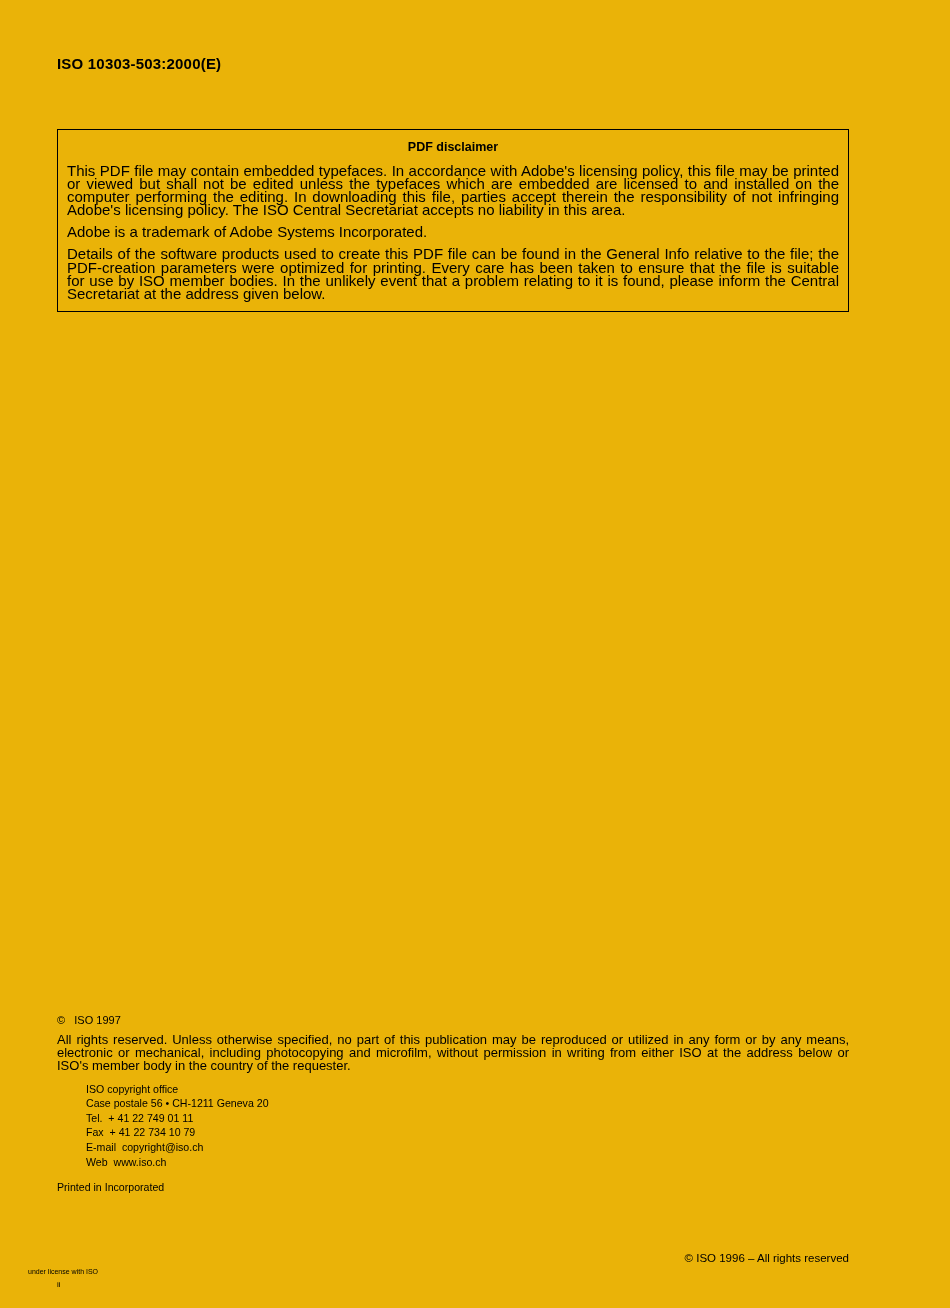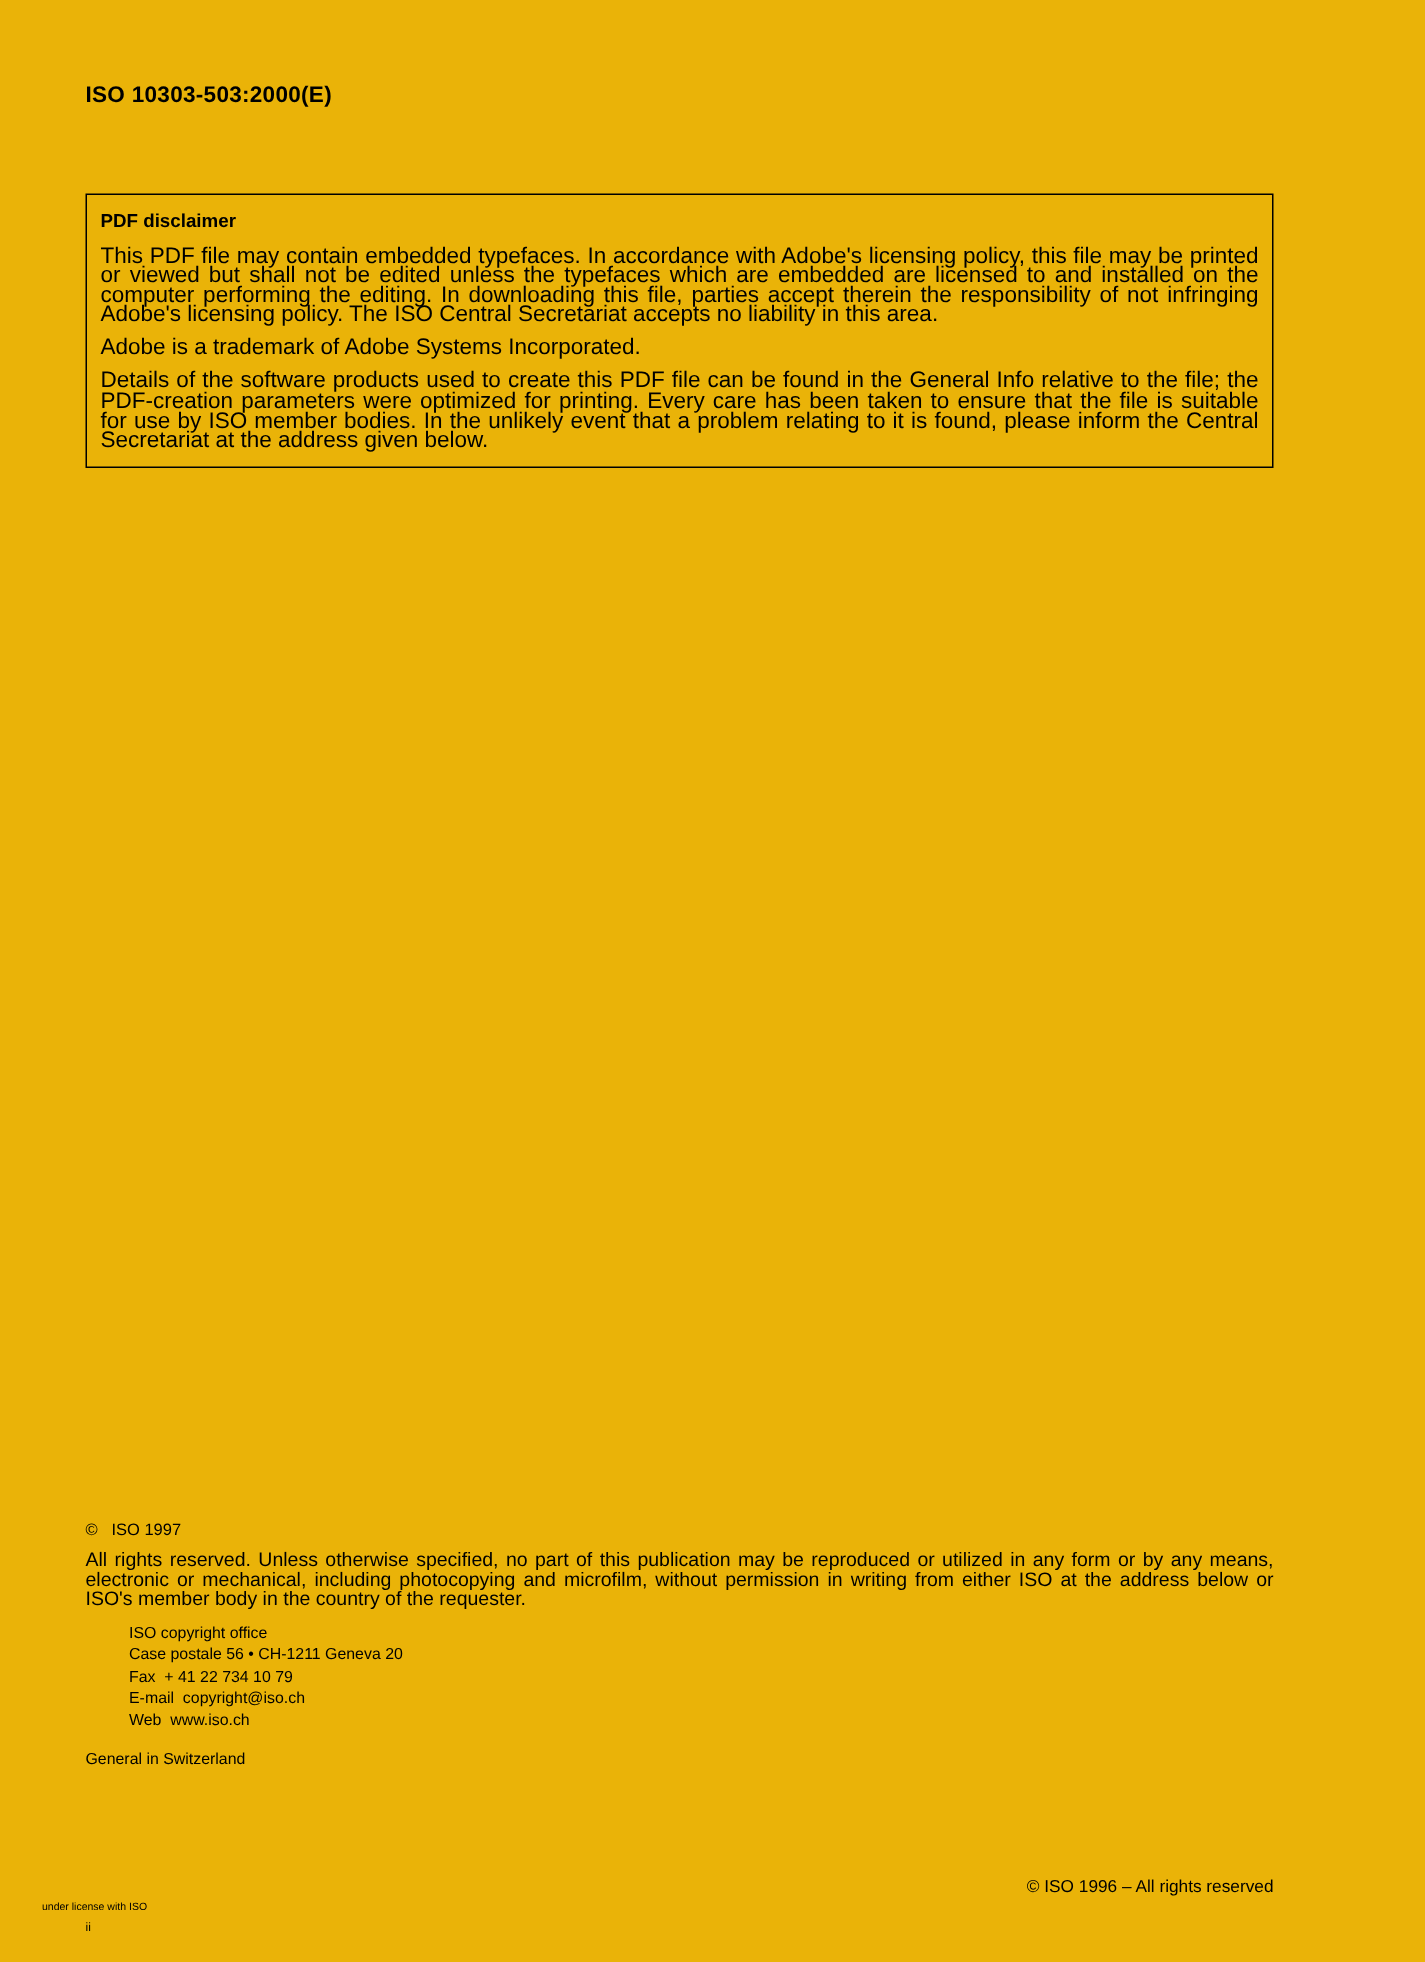--- a/index.html
+++ b/index.html
@@ -23,21 +23,21 @@
   }
   .disclaimer-box {
     position: absolute;
     left: 57px;
     top: 129px;
     width: 792px;
     border: 1px solid #000000;
     padding: 8px 9px 6px 9px;
   }
   .disclaimer-title {
-    text-align: left;
+    text-align: center;
     font-weight: bold;
     font-size: 12.5px;
     margin-top: 2px;
     margin-bottom: 10px;
   }
   .disclaimer-box p {
     font-size: 15px;
     line-height: 13.1px;
     text-align: justify;
     margin-bottom: 9px;
@@ -105,25 +105,26 @@
     <p>Adobe is a trademark of Adobe Systems Incorporated.</p>
     <p>Details of the software products used to create this PDF file can be found in the General Info relative to the file; the PDF-creation parameters were optimized for printing. Every care has been taken to ensure that the file is suitable for use by ISO member bodies. In the unlikely event that a problem relating to it is found, please inform the Central Secretariat at the address given below.</p>
   </div>
 
   <div class="copyright-section">
     <div class="copyright-symbol-line">©   ISO 1997</div>
     <div class="rights-text">All rights reserved. Unless otherwise specified, no part of this publication may be reproduced or utilized in any form or by any means, electronic or mechanical, including photocopying and microfilm, without permission in writing from either ISO at the address below or ISO's member body in the country of the requester.</div>
     <div class="address-block">
       <div class="address-line">ISO copyright office</div>
       <div class="address-line">Case postale 56 • CH-1211 Geneva 20</div>
+      <div class="address-line">Tel.  + 41 22 749 01 11</div>
       <div class="address-line">Fax  + 41 22 734 10 79</div>
       <div class="address-line">E-mail  copyright@iso.ch</div>
       <div class="address-line">Web  www.iso.ch</div>
     </div>
-    <div class="printed-line">General in Switzerland</div>
+    <div class="printed-line">Printed in Incorporated</div>
   </div>
 
   <div class="footer-page-number">ii</div>
 
   <div class="footer-license-note">under license with ISO</div>
 
   <div class="footer-copyright">© ISO 1996 – All rights reserved</div>
 
 </div>
 

